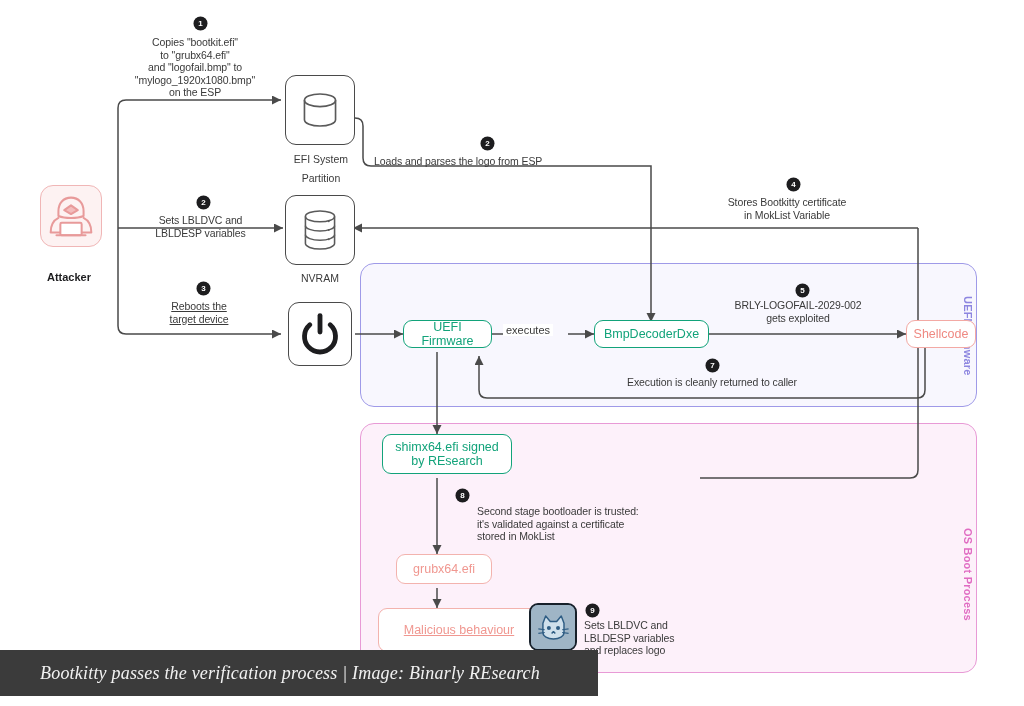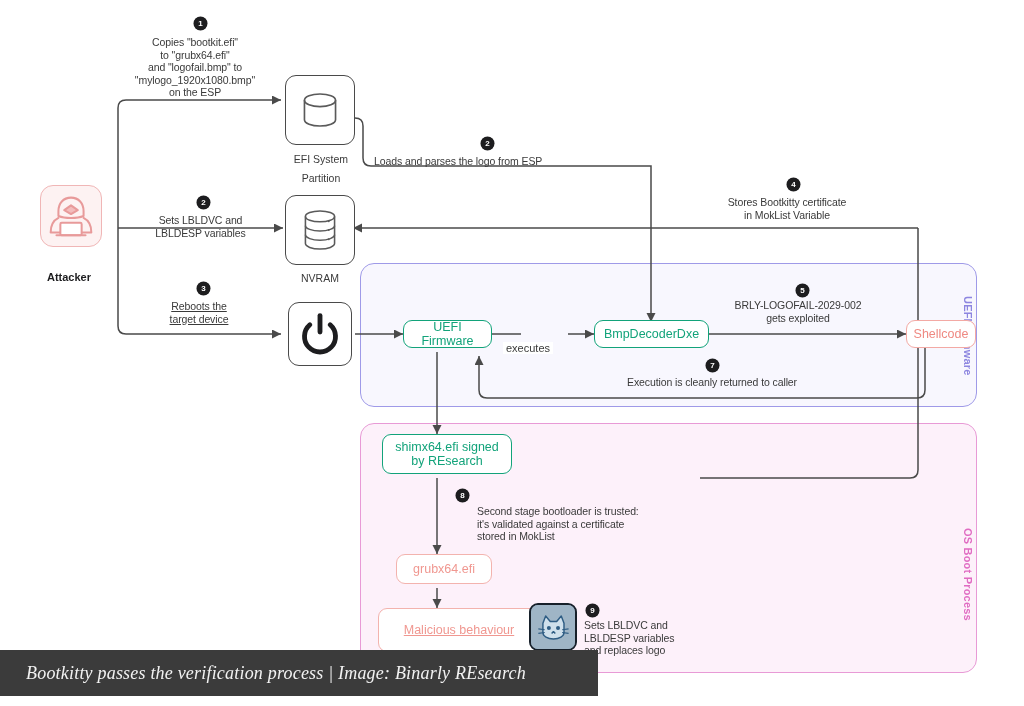--- a/index.html
+++ b/index.html
@@ -121,21 +121,21 @@
   }
 
   
   .capbar{
     position:absolute;
     left:0;bottom:10px;
     width:598px;height:46px;
     background:#3b3b3b;
     display:flex;align-items:center;
     box-sizing:border-box;
-    padding-left:26px;
+    padding-left:40px;
   }
   .capbar span{
     color:#f2f2f2;
     font-family:"Liberation Serif", serif;
     font-style:italic;
     font-size:18px;
     letter-spacing:0.2px;
   }
 </style>
 </head>
@@ -229,21 +229,21 @@
     <svg viewBox="0 0 64 64" width="62" height="62">
       <g fill="none" stroke="#1d1d1f" stroke-width="5" stroke-linecap="round">
         <path d="M21.5,22.5 A16,16 0 1,0 42.5,22.5"></path>
         <path d="M32,13 L32,30"></path>
       </g>
     </svg>
   </div>
 
   <div class="node green" style="left:403px;top:320px;width:89px;height:28px;">UEFI Firmware</div>
 
-  <div class="edge-label" style="left:503px;top:342px;">executes</div>
+  <div class="edge-label" style="left:503px;top:324px;">executes</div>
 
   <div class="node green" style="left:594px;top:320px;width:115px;height:28px;">BmpDecoderDxe</div>
 
   <div class="node red" style="left:906px;top:320px;width:70px;height:28px;">Shellcode</div>
 
   <div class="node green" style="left:382px;top:434px;width:130px;height:40px;">shimx64.efi signed
 by REsearch</div>
 
   <div class="node red-soft" style="left:396px;top:554px;width:96px;height:30px;">grubx64.efi</div>
 

